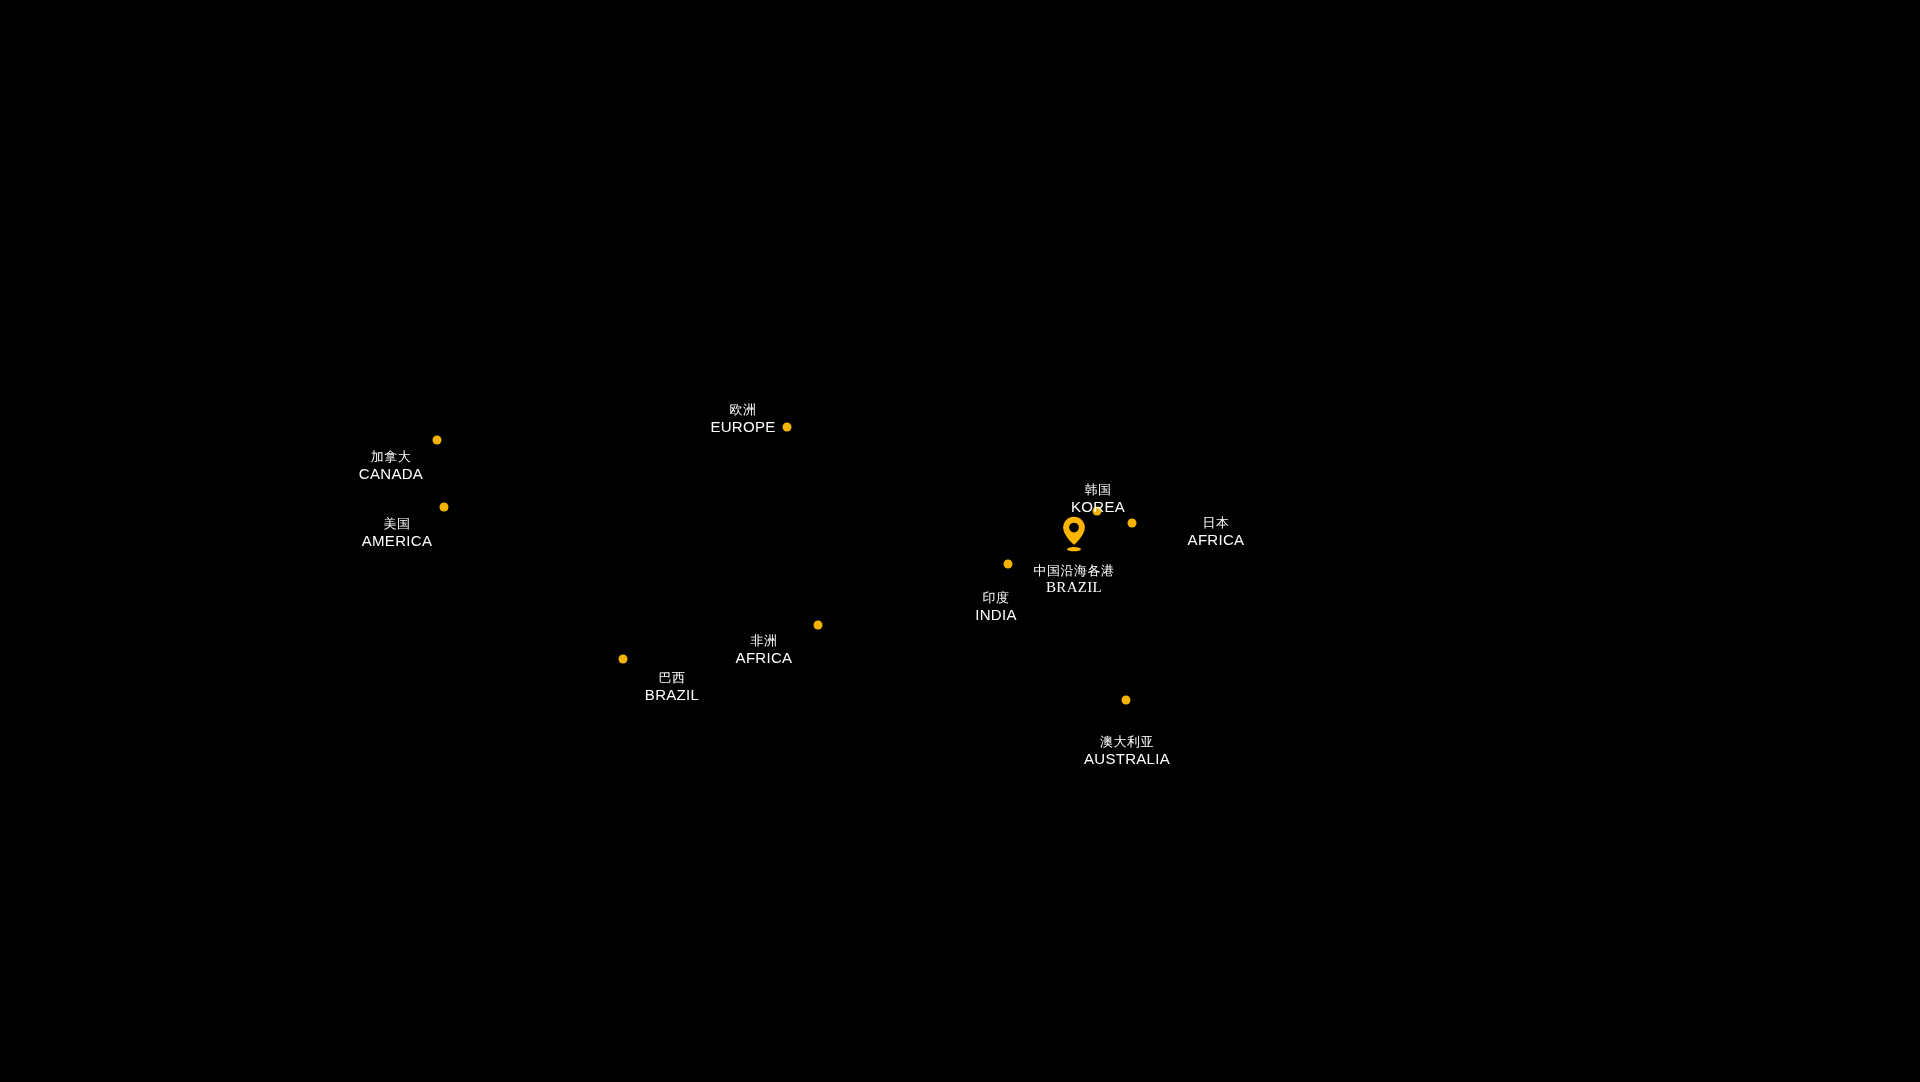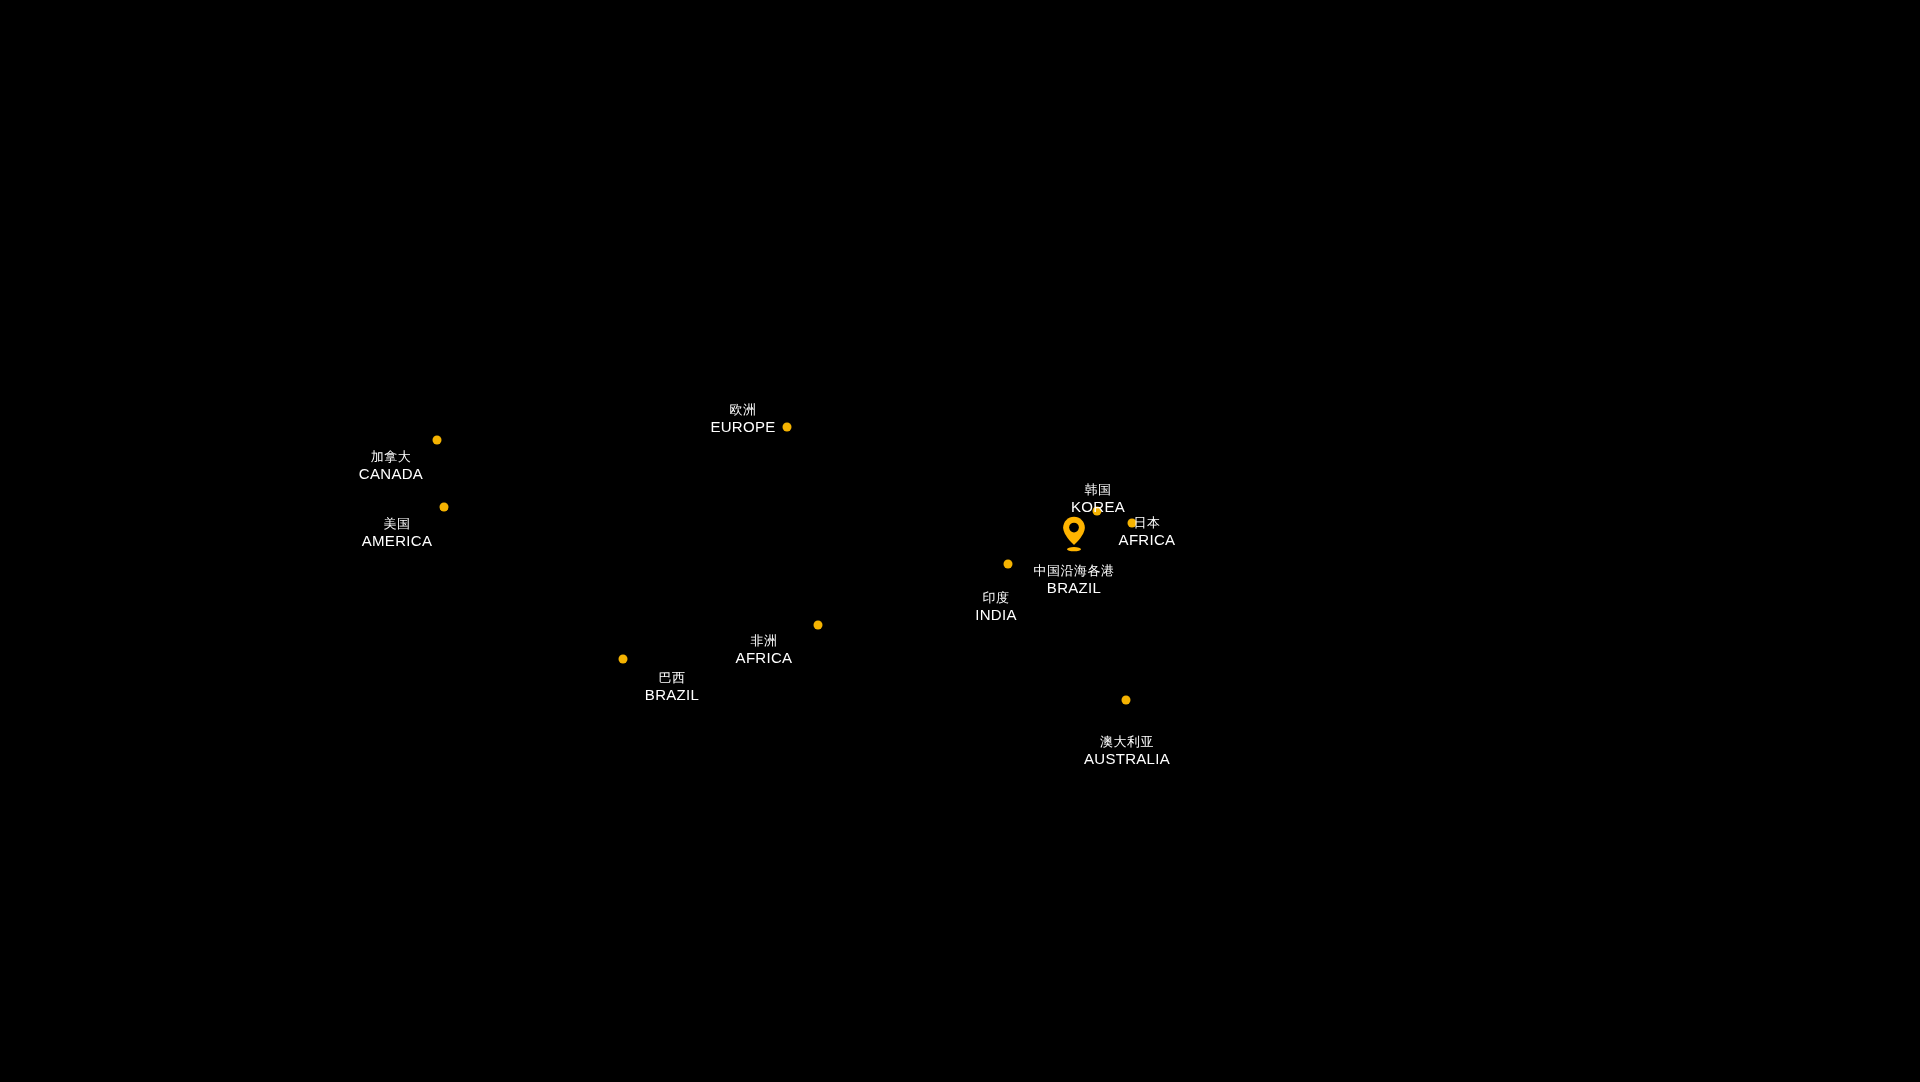--- a/index.html
+++ b/index.html
@@ -74,30 +74,30 @@
       <div class="label" style="left: 743px; top: 417px;">
         <div class="zh">欧洲</div>
         <div class="en">EUROPE</div>
       </div>
       <div class="dot" style="left: 1097px; top: 511px;"></div>
       <div class="label" style="left: 1098px; top: 473px; margin-top: 24px;">
         <div class="zh">韩国</div>
         <div class="en">KOREA</div>
       </div>
       <div class="dot" style="left: 1132px; top: 523px;"></div>
-      <div class="label" style="left: 1147px; top: 530px; text-align: center;">
+      <div class="label" style="left: 1216px; top: 530px; text-align: center;">
         <div class="zh">日本</div>
         <div class="en">AFRICA</div>
       </div>
       <div class="pin" style="color: rgb(255, 180, 0); left: 1074px; top: 534px;"><svg width="26" height="37" viewBox="0 0 24 34" xmlns="http://www.w3.org/2000/svg">
           <path fill="currentColor" d="M12 1C6.5 1 2 5.5 2 11c0 7.5 10 16 10 16s10-8.5 10-16C22 5.5 17.5 1 12 1z"></path>
           <circle cx="12" cy="11" r="4.5" fill="#000"></circle>
           <ellipse cx="12" cy="31" rx="6.5" ry="2" fill="currentColor"></ellipse>
         </svg></div>
-      <div class="label" style="left: 1074px; top: 578px;">
+      <div class="label" style="left: 1074px; top: 578px; font-family: Liberation Serif, serif;">
         <div class="zh">中国沿海各港</div>
         <div class="en">BRAZIL</div>
       </div>
       <div class="dot" style="left: 1008px; top: 564px;"></div>
       <div class="label" style="left: 996px; top: 605px;">
         <div class="zh">印度</div>
         <div class="en">INDIA</div>
       </div>
       <div class="dot" style="left: 818px; top: 625px;"></div>
       <div class="label" style="left: 764px; top: 648px;">

